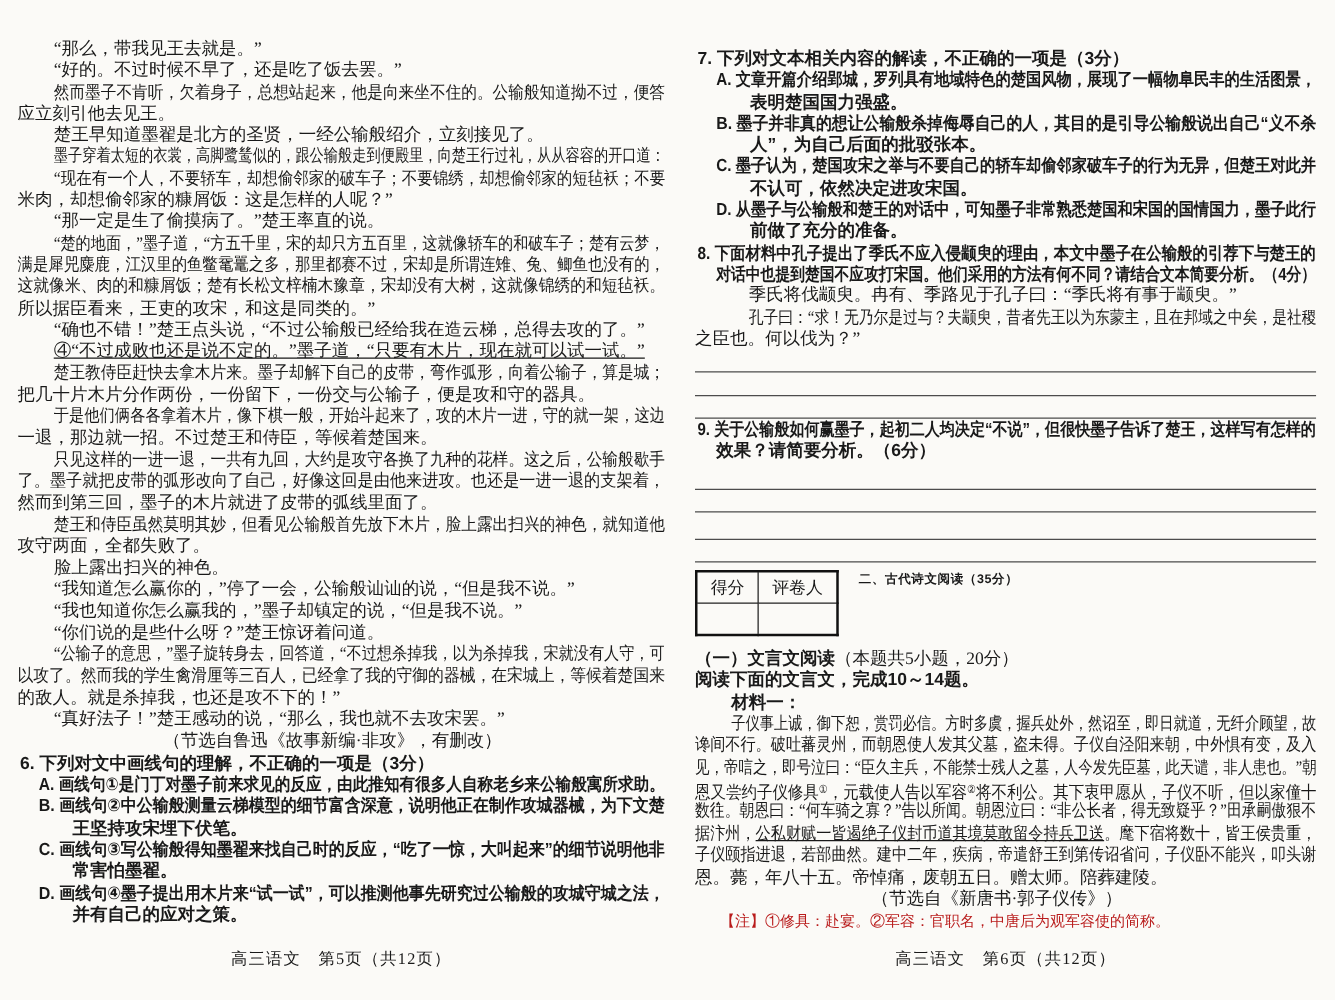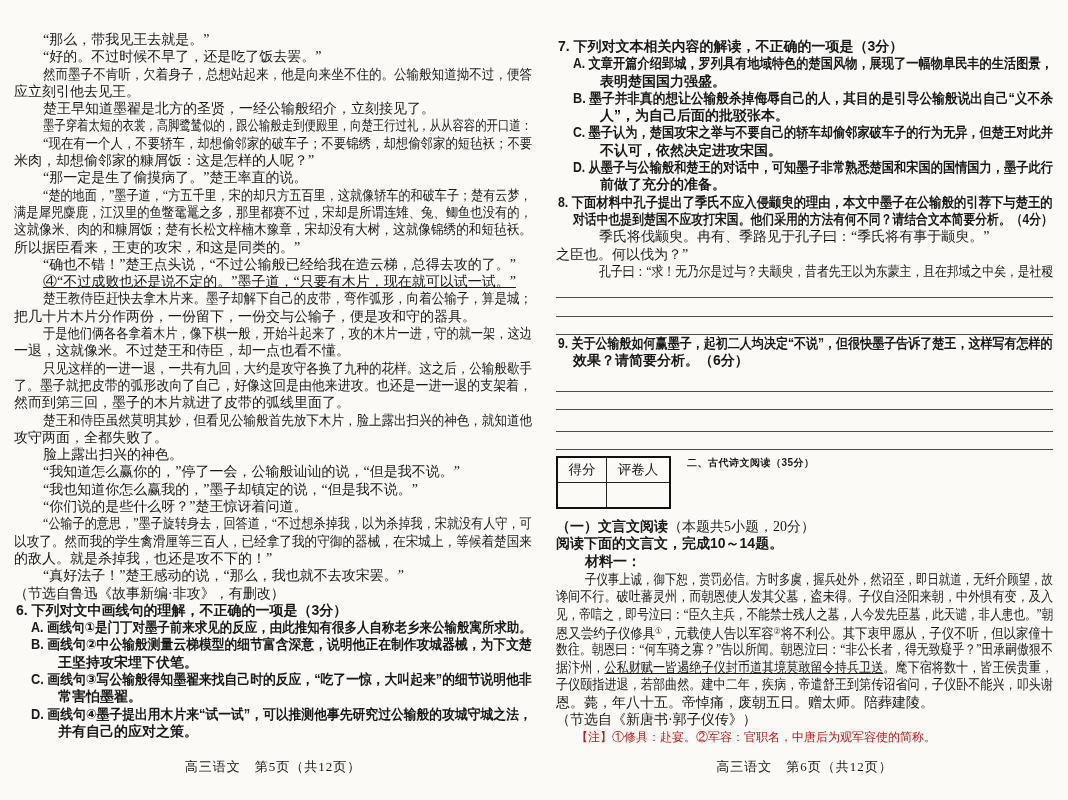--- a/index.html
+++ b/index.html
@@ -16,21 +16,21 @@
     font-size:14px;white-space:nowrap;
   }
   .g2 .ln{height:17.6px;line-height:17.6px;}
   .tx{display:inline-block;transform-origin:0 50%;white-space:nowrap;}
   .i1{padding-left:29px;}
   .opt{padding-left:17px;}
   .oc{padding-left:44px;}
   .qt{padding-left:43px;}
   .q{padding-left:2px;}
   .b{font-weight:bold;font-family:"Liberation Sans","DejaVu Sans",sans-serif;}
-  .src{text-align:left;padding-right:14px;}
+  .src{text-align:center;padding-right:14px;}
   .u .tx, span.u{text-decoration:underline;}
   .note{font-size:12px;padding-left:20px;color:#b91c1c;}
   .blank{border-bottom:1px solid #4c4c4c;}
   .mt3{margin-top:3px;}
   .mt4{margin-top:4px;}
   .sup{font-size:9px;vertical-align:4px;}
   .em{position:relative;}
   .em::after{
     content:"\00B7";position:absolute;top:-0.62em;left:50%;
     transform:translateX(-50%);font-size:0.85em;font-weight:bold;
@@ -65,21 +65,21 @@
       <div class="ln i1"><span class="tx"><span>“那一定是生了偷摸病了。”楚王率直的说。</span></span></div>
       <div class="ln i1 j"><span class="tx" style="transform: scaleX(0.8655);"><span>“楚的地面，”墨子道，“方五千里，宋的却只方五百里，这就像轿车的和破车子；楚有云梦，</span></span></div>
       <div class="ln j"><span class="tx" style="transform: scaleX(0.881);"><span>满是犀兕麋鹿，江汉里的鱼鳖鼋鼍之多，那里都赛不过，宋却是所谓连雉、兔、鲫鱼也没有的，</span></span></div>
       <div class="ln j"><span class="tx" style="transform: scaleX(0.9024);"><span>这就像米、肉的和糠屑饭；楚有长松文梓楠木豫章，宋却没有大树，这就像锦绣的和短毡袄。</span></span></div>
       <div class="ln "><span class="tx"><span>所以据臣看来，王吏的攻宋，和这是同类的。”</span></span></div>
       <div class="ln i1"><span class="tx"><span>“确也不错！”楚王点头说，“不过公输般已经给我在造云梯，总得去攻的了。”</span></span></div>
       <div class="ln i1 u"><span class="tx"><span>④“不过成败也还是说不定的。”墨子道，“只要有木片，现在就可以试一试。”</span></span></div>
       <div class="ln i1 j"><span class="tx" style="transform: scaleX(0.8956);"><span>楚王教侍臣赶快去拿木片来。墨子却解下自己的皮带，弯作弧形，向着公输子，算是城；</span></span></div>
       <div class="ln "><span class="tx"><span>把几十片木片分作两份，一份留下，一份交与公输子，便是攻和守的器具。</span></span></div>
       <div class="ln i1 j"><span class="tx" style="transform: scaleX(0.8732);"><span>于是他们俩各各拿着木片，像下棋一般，开始斗起来了，攻的木片一进，守的就一架，这边</span></span></div>
-      <div class="ln "><span class="tx"><span>一退，这就像米。不过楚王和侍臣，却一点也看不懂。</span></span></div>
+      <div class="ln "><span class="tx"><span>一退，那边就一招。不过楚王和侍臣，等候着楚国来。</span></span></div>
       <div class="ln i1 j"><span class="tx" style="transform: scaleX(0.8956);"><span>只见这样的一进一退，一共有九回，大约是攻守各换了九种的花样。这之后，公输般歇手</span></span></div>
       <div class="ln j"><span class="tx" style="transform: scaleX(0.925);"><span>了。墨子就把皮带的弧形改向了自己，好像这回是由他来进攻。也还是一进一退的支架着，</span></span></div>
       <div class="ln "><span class="tx"><span>然而到第三回，墨子的木片就进了皮带的弧线里面了。</span></span></div>
       <div class="ln i1 j"><span class="tx" style="transform: scaleX(0.8956);"><span>楚王和侍臣虽然莫明其妙，但看见公输般首先放下木片，脸上露出扫兴的神色，就知道他</span></span></div>
       <div class="ln "><span class="tx"><span>攻守两面，全都失败了。</span></span></div>
       <div class="ln i1"><span class="tx"><span>脸上露出扫兴的神色。</span></span></div>
       <div class="ln i1"><span class="tx"><span>“我知道怎么赢你的，”停了一会，公输般讪讪的说，“但是我不说。”</span></span></div>
       <div class="ln i1"><span class="tx"><span>“我也知道你怎么赢我的，”墨子却镇定的说，“但是我不说。”</span></span></div>
       <div class="ln i1"><span class="tx"><span>“你们说的是些什么呀？”楚王惊讶着问道。</span></span></div>
       <div class="ln i1 j"><span class="tx" style="transform: scaleX(0.8655);"><span>“公输子的意思，”墨子旋转身去，回答道，“不过想杀掉我，以为杀掉我，宋就没有人守，可</span></span></div>
@@ -106,22 +106,22 @@
       <div class="ln b oc"><span class="tx"><span>表明楚国国力强盛。</span></span></div>
       <div class="ln b opt j"><span class="tx" style="transform: scaleX(0.9074);"><span>B. 墨子并非真的想让公输般杀掉侮辱自己的人，其目的是引导公输般说出自己“义不杀</span></span></div>
       <div class="ln b oc"><span class="tx"><span>人”，为自己后面的批驳张本。</span></span></div>
       <div class="ln b opt j"><span class="tx" style="transform: scaleX(0.8727);"><span>C. 墨子认为，楚国攻宋之举与不要自己的轿车却偷邻家破车子的行为无异，但楚王对此并</span></span></div>
       <div class="ln b oc"><span class="tx"><span>不认可，依然决定进攻宋国。</span></span></div>
       <div class="ln b opt j"><span class="tx" style="transform: scaleX(0.8727);"><span>D. 从墨子与公输般和楚王的对话中，可知墨子非常熟悉楚国和宋国的国情国力，墨子此行</span></span></div>
       <div class="ln b oc"><span class="tx"><span>前做了充分的准备。</span></span></div>
       <div class="ln b q j"><span class="tx" style="transform: scaleX(0.8808);"><span>8. 下面材料中孔子提出了季氏不应入侵颛臾的理由，本文中墨子在公输般的引荐下与楚王的</span></span></div>
       <div class="ln b opt j"><span class="tx" style="transform: scaleX(0.8451);"><span>对话中也提到楚国不应攻打宋国。他们采用的方法有何不同？请结合文本简要分析。（4分）</span></span></div>
       <div class="ln qt"><span class="tx"><span>季氏将伐颛臾。冉有、季路见于孔子曰：“季氏将有事于颛臾。”</span></span></div>
+      <div class="ln qt j"><span class="tx" style="transform: scaleX(0.8439);"><span>孔子曰：“求！无乃尔是过与？夫颛臾，昔者先王以为东蒙主，且在邦域之中矣，是社稷</span></span></div>
       <div class="ln "><span class="tx"><span>之臣也。何以伐为？”</span></span></div>
-      <div class="ln qt j"><span class="tx" style="transform: scaleX(0.8439);"><span>孔子曰：“求！无乃尔是过与？夫颛臾，昔者先王以为东蒙主，且在邦域之中矣，是社稷</span></span></div>
       <div class="ln blank"></div>
       <div class="ln blank"></div>
       <div class="ln blank"></div>
       <div class="ln b q j"><span class="tx" style="transform: scaleX(0.8594);"><span>9. 关于公输般如何赢墨子，起初二人均决定“不说”，但很快墨子告诉了楚王，这样写有怎样的</span></span></div>
       <div class="ln b opt"><span class="tx"><span>效果？请简要分析。（6分）</span></span></div>
       <div class="ln blank mt4"></div>
       <div class="ln blank"></div>
       <div class="ln blank mt3"></div>
       <div class="ln blank"></div>
     </div>

